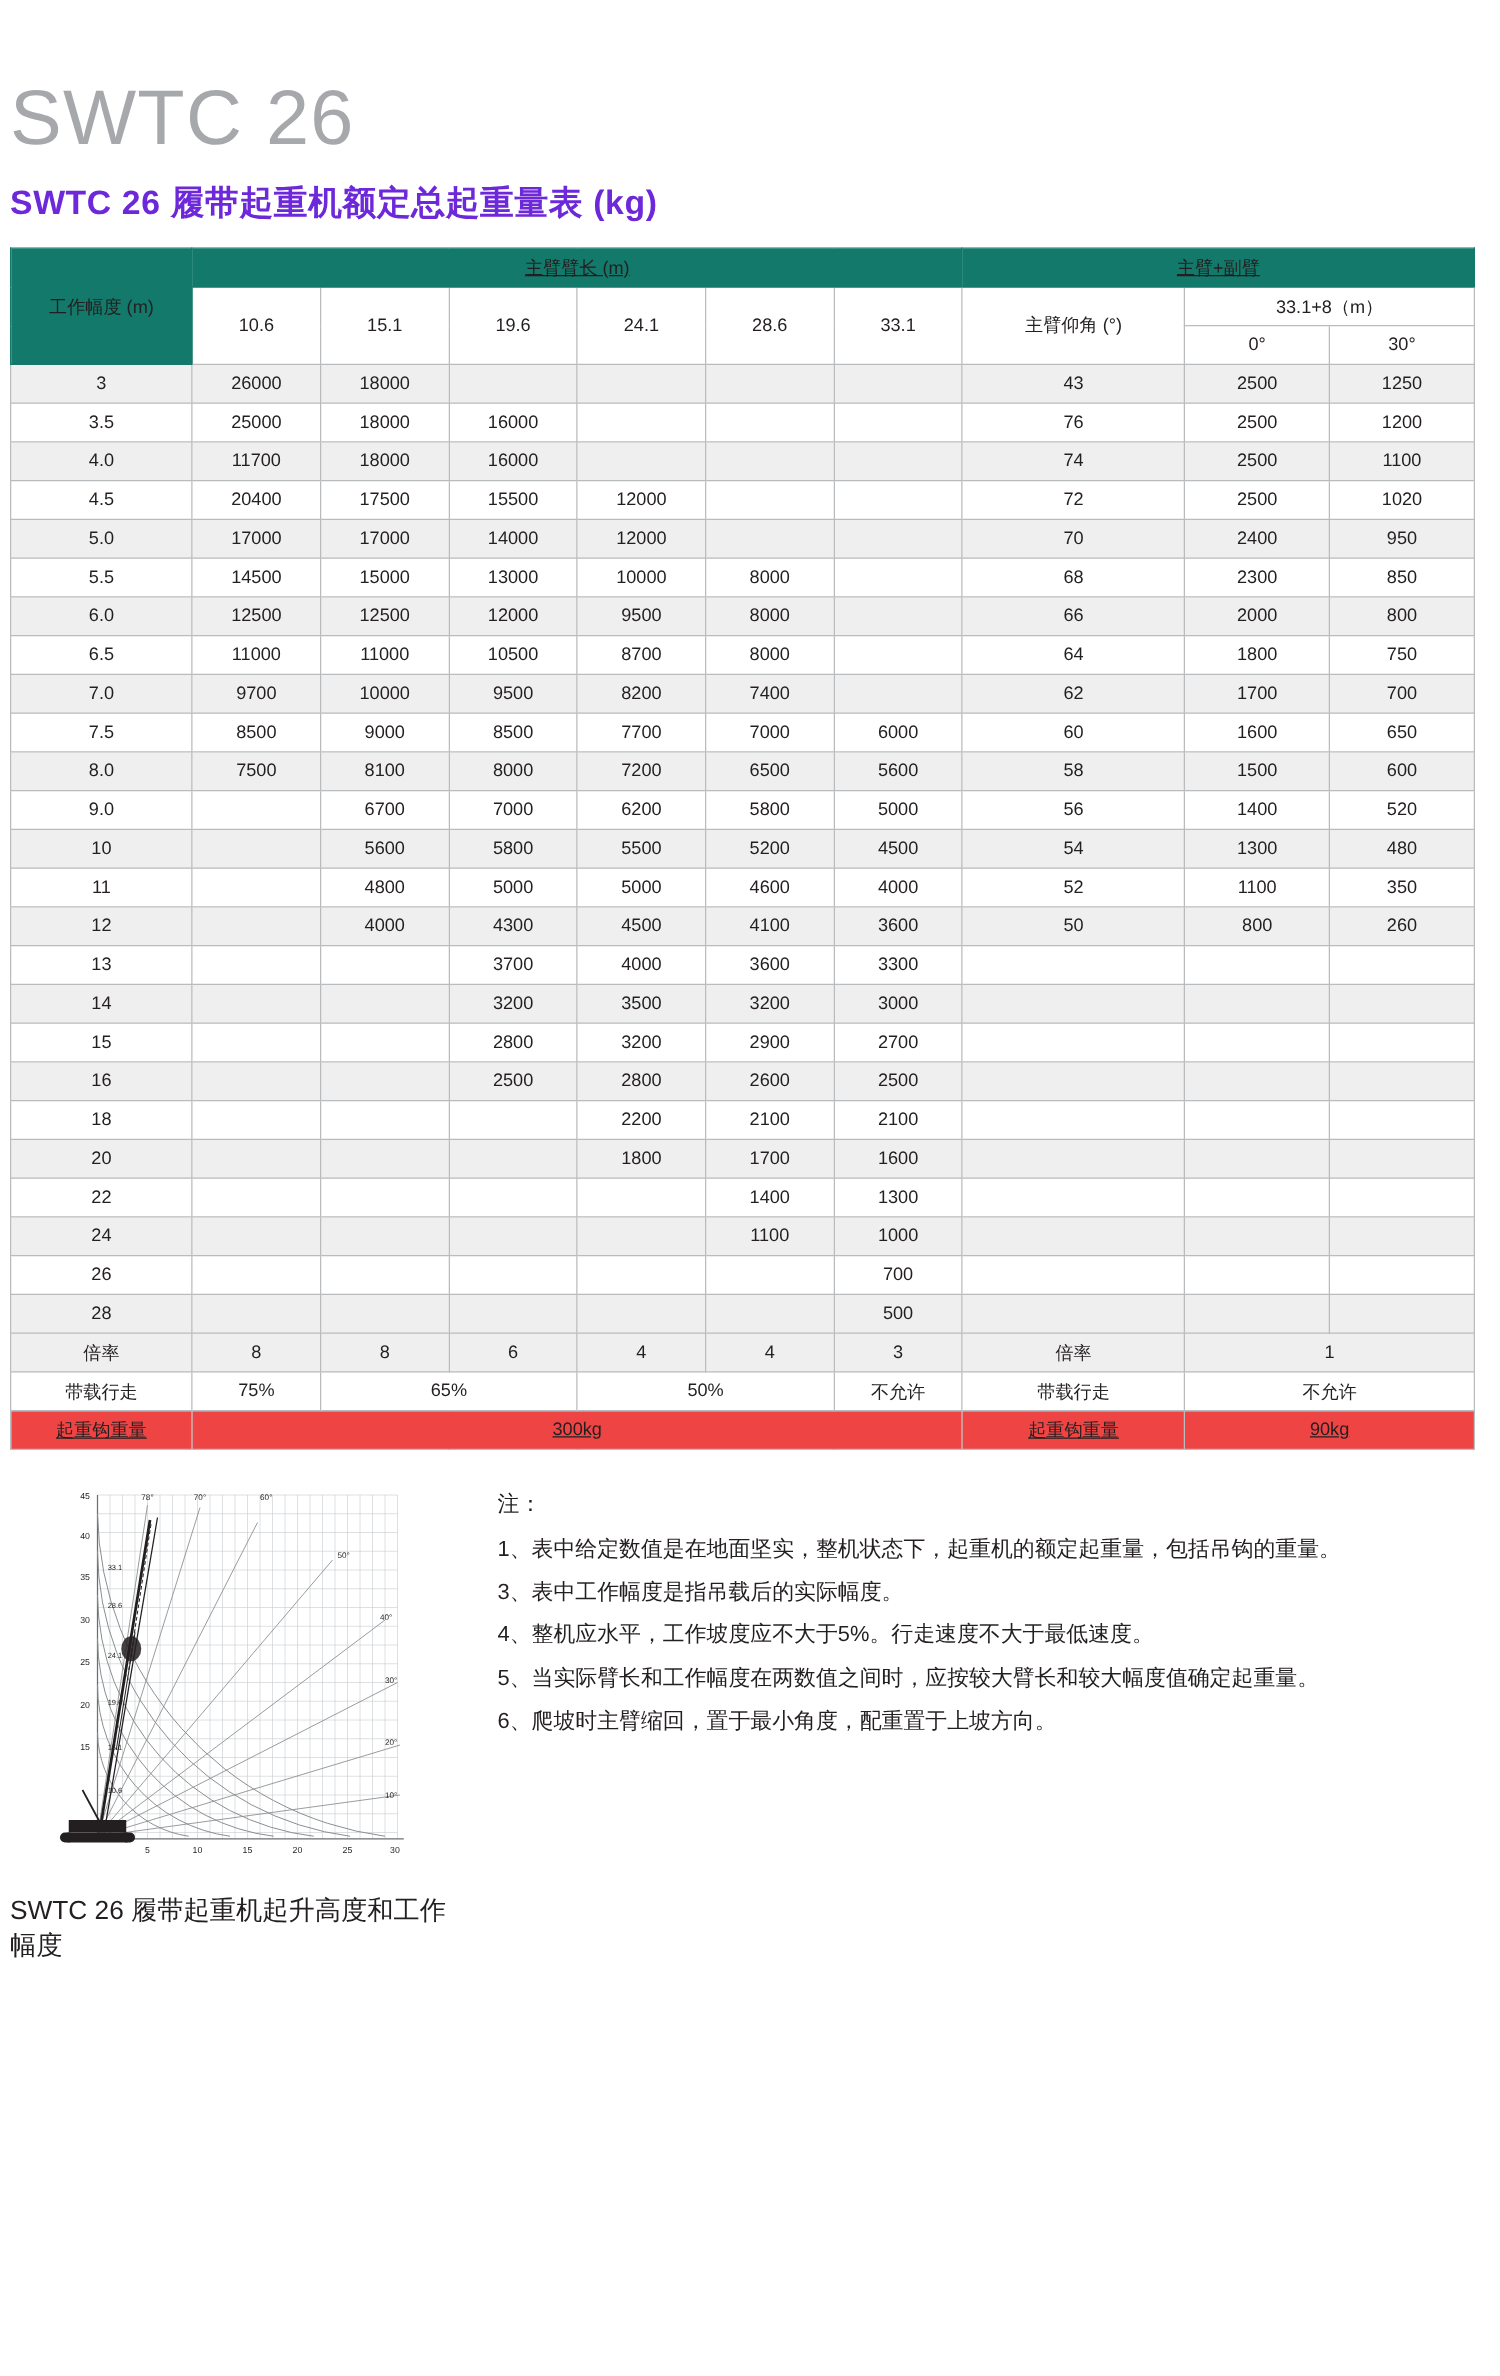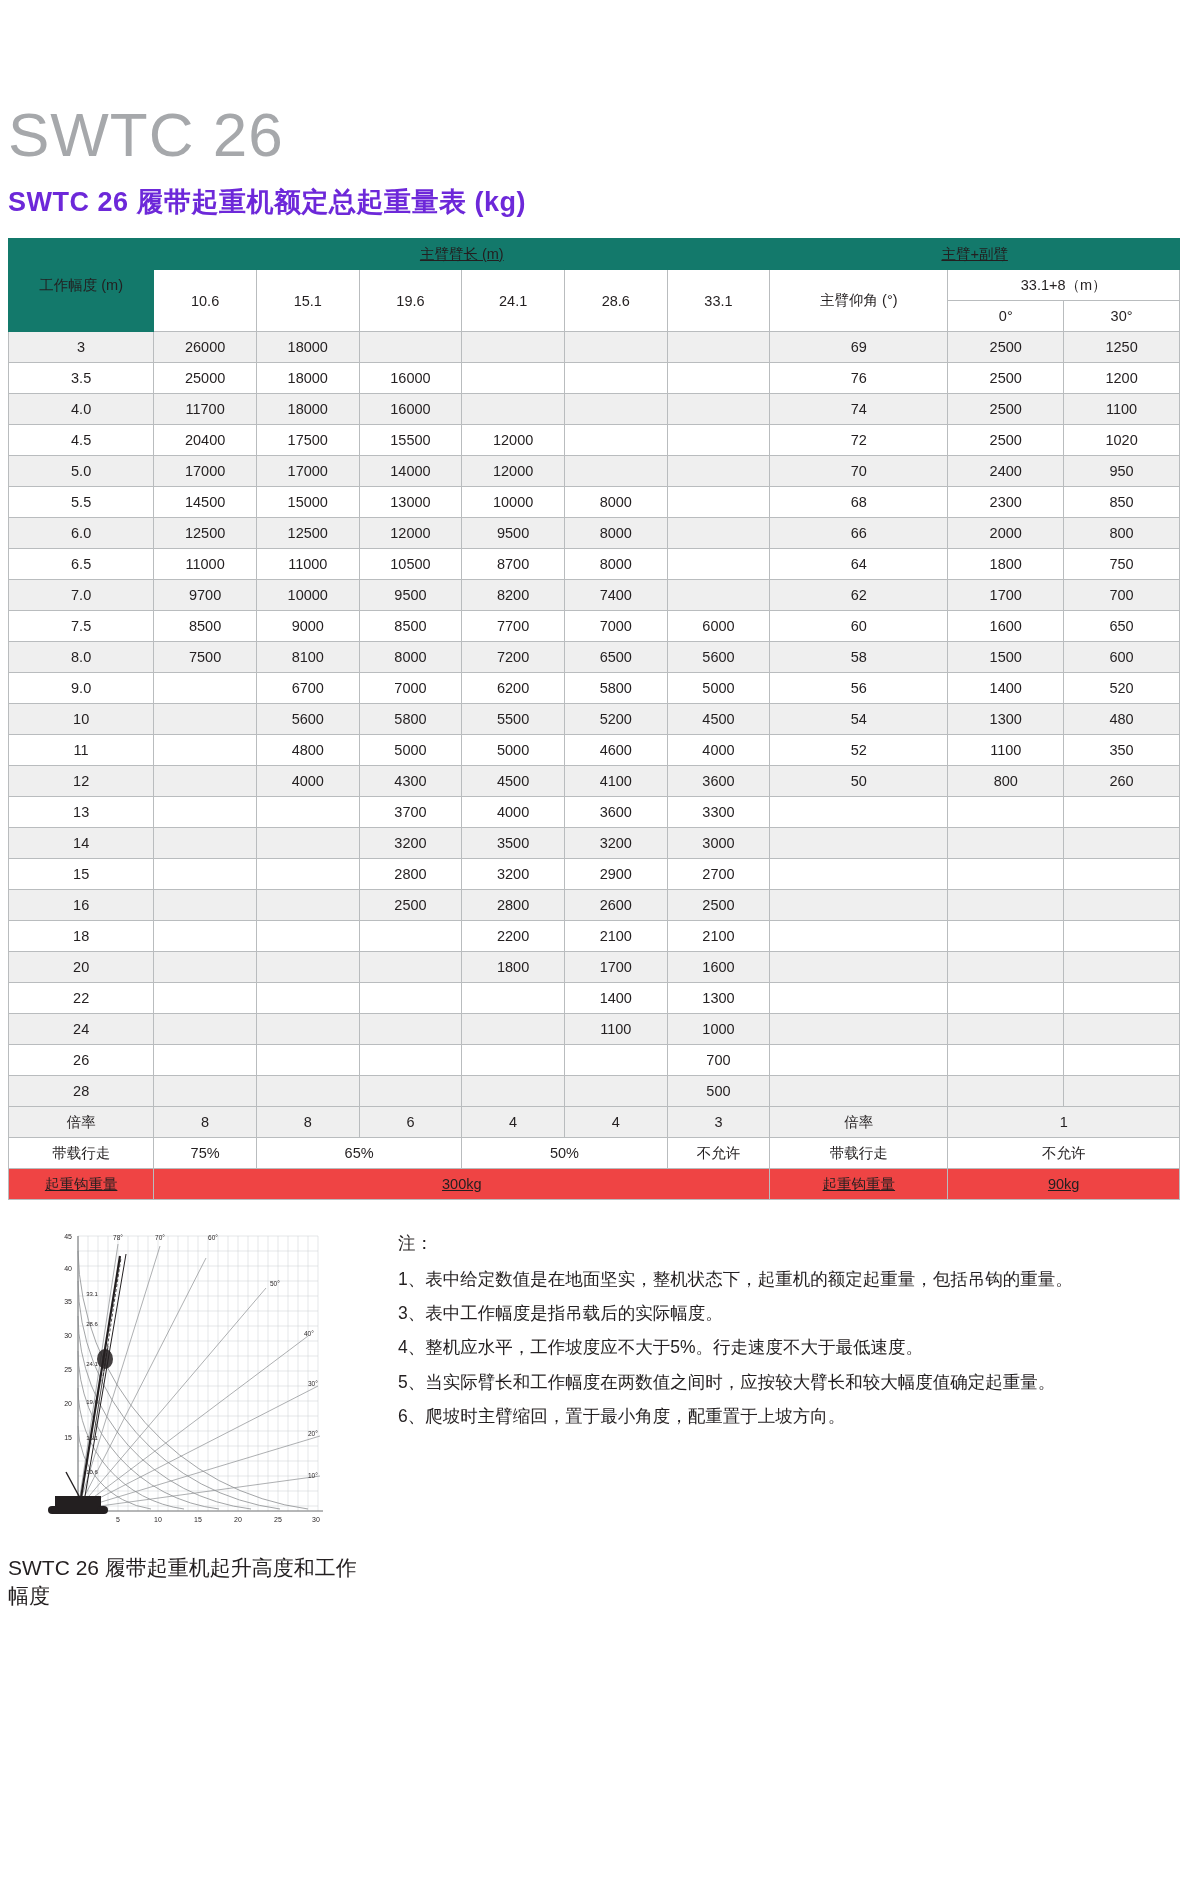--- a/index.html
+++ b/index.html
@@ -9,21 +9,21 @@
   }
   body {
     width: 1200px;
     height: 1901px;
     font-family: "Liberation Sans", sans-serif;
     color: #231f20;
     position: relative;
     overflow: hidden;
   }
   .page {
-    padding: 104px 0 0 0;
+    padding: 64px 0 0 0;
   }
   .big-title {
     font-size: 62px;
     color: #a6a8ab;
     letter-spacing: 1px;
     font-weight: 400;
     margin: 0 0 18px 8px;
     line-height: 1;
     font-family: "Liberation Sans", sans-serif;
   }
@@ -138,21 +138,21 @@
     </thead>
     <tbody>
       <tr class="odd">
           <td>3</td>
           <td>26000</td>
           <td>18000</td>
           <td></td>
           <td></td>
           <td></td>
           <td></td>
-          <td>69</td>
+          <td>43</td>
           <td>2500</td>
           <td>1250</td>
         </tr>
       <tr class="even">
           <td>3.5</td>
           <td>25000</td>
           <td>18000</td>
           <td>16000</td>
           <td></td>
           <td></td>

